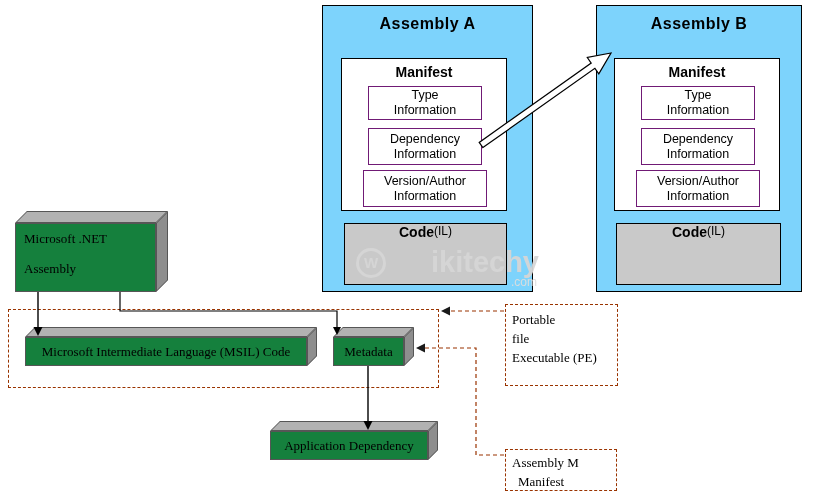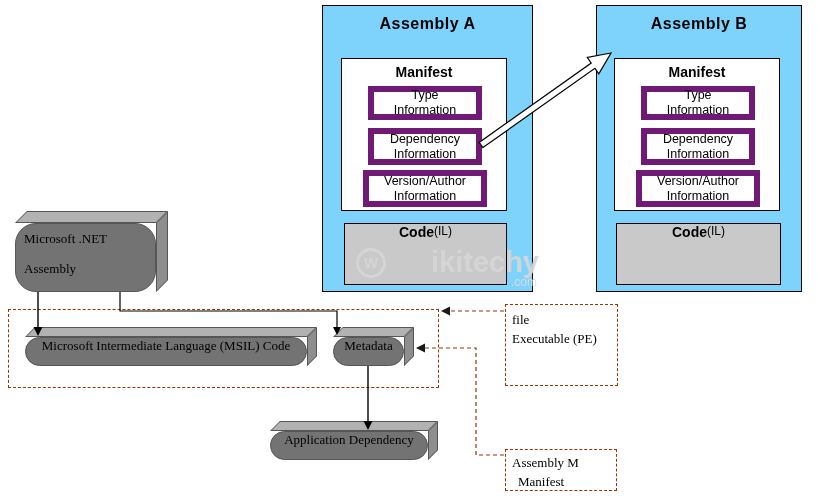--- a/index.html
+++ b/index.html
@@ -7,38 +7,38 @@
   #canvas {
     position:relative; width:822px; height:503px; background:#fff;
     font-family:"Liberation Sans", sans-serif; overflow:hidden; color:#000;
   }
   .asm-box { position:absolute; border:1px solid #000; background:#7dd3fc; }
   .asm-title { position:absolute; top:9px; left:0; right:0; text-align:center;
                font-size:16px; font-weight:bold; letter-spacing:0.5px; }
   .manifest-box { position:absolute; border:1px solid #000; background:#fff; }
   .manifest-title { position:absolute; top:5px; left:0; right:0; text-align:center;
                     font-size:14px; font-weight:bold; }
-  .info-box { position:absolute; border:6px solid #701a75; background:#fff;
+  .info-box { position:absolute; border:1px solid #701a75; background:#fff;
               display:flex; flex-direction:column; justify-content:center;
               text-align:center; font-size:12.5px; line-height:15px; }
   .code-box { position:absolute; border:1px solid #000; background:#c9c9c9;
               display:flex; flex-direction:row; justify-content:center;
               text-align:center; }
   .code-title { font-size:14px; font-weight:bold; }
   .code-sub { font-size:12px; }
 
   
   .box3d { position:absolute; font-family:"Liberation Serif", serif; }
   .box3d .face { position:absolute; border:1px solid #565656; }
-  .box3d .front { left:0; top:var(--d); width:var(--w); height:var(--h); background:#737373;border-radius:21px; }
+  .box3d .front { left:0; top:var(--d); width:var(--w); height:var(--h); background:#15803d; }
   .box3d .topf  { left:0; top:0; width:var(--w); height:var(--d); background:#b2b2b2;
                   transform:skewX(-45deg); transform-origin:left bottom; }
   .box3d .sidef { left:var(--w); top:var(--d); width:var(--d); height:var(--h); background:#8e8e8e;
                   transform:skewY(-45deg); transform-origin:left top; }
-  .front.bar { display:flex; align-items:flex-start; justify-content:center; font-size:13px; }
+  .front.bar { display:flex; align-items:center; justify-content:center; font-size:13px; }
   .front.stack { font-size:13px; padding:7px 8px; }
   .front.stack .l1 { margin-bottom:14px; }
 
   .dashed-box { position:absolute; border:1px dashed #993300; background:transparent; }
   .note-text { font-family:"Liberation Serif", serif; font-size:13px; line-height:19px;
                padding:5px 6px; }
   .note-indent { padding-left:6px; }
 
   #connector-overlay { position:absolute; left:0; top:0; pointer-events:none; }
 
@@ -131,20 +131,21 @@
   <div class="box3d" style="left:270px;top:421px;--w:158px;--h:29px;--d:10px;">
     <div class="face topf"></div>
     <div class="face sidef"></div>
     <div class="face front bar">
       <span>Application Dependency</span>
     </div>
   </div>
 
   <div class="dashed-box" style="left:505px;top:304px;width:113px;height:82px;">
     <div class="note-text">
+      <div>Portable</div>
       <div>file</div>
       <div>Executable (PE)</div>
     </div>
   </div>
 
   <div class="dashed-box" style="left:505px;top:449px;width:112px;height:42px;">
     <div class="note-text" style="padding-top:3px;">
       <div>Assembly M</div>
       <div class="note-indent">Manifest</div>
     </div>

